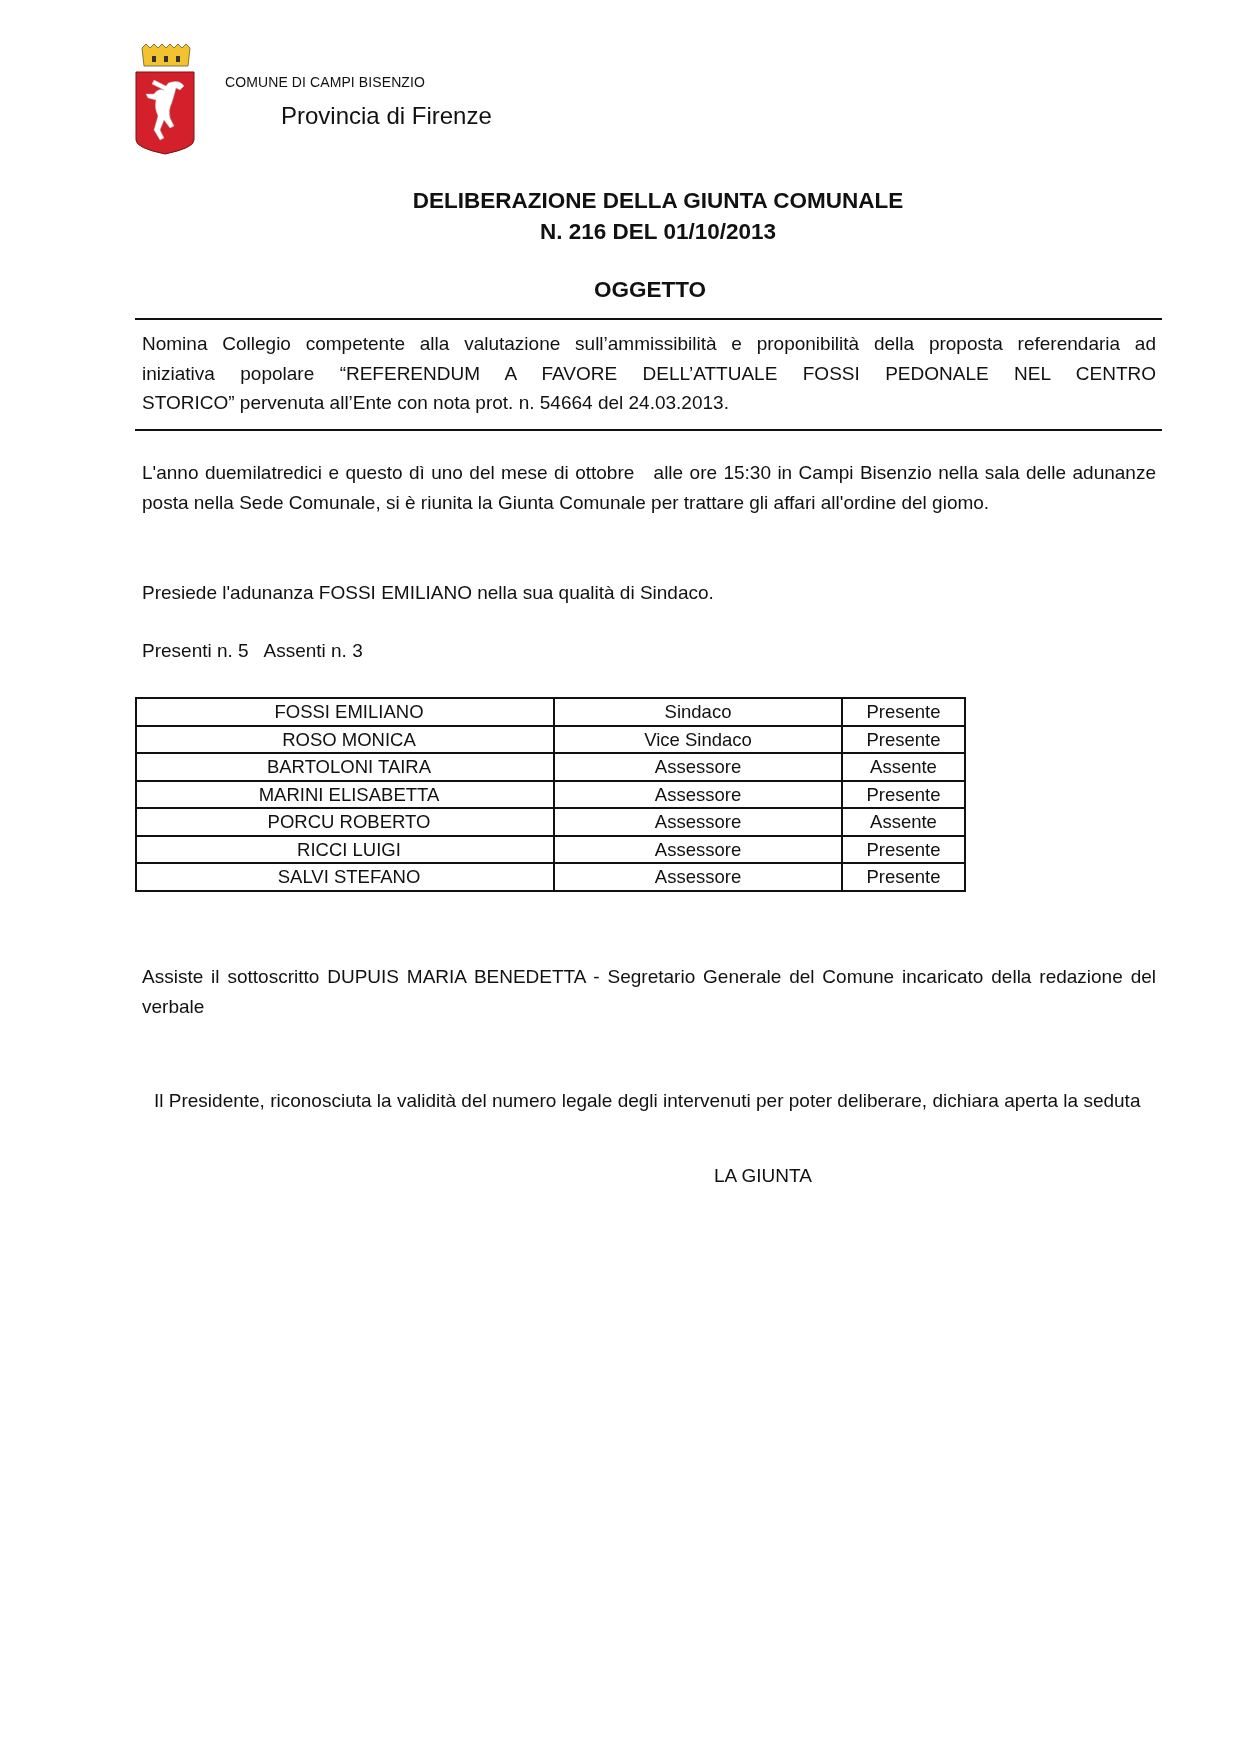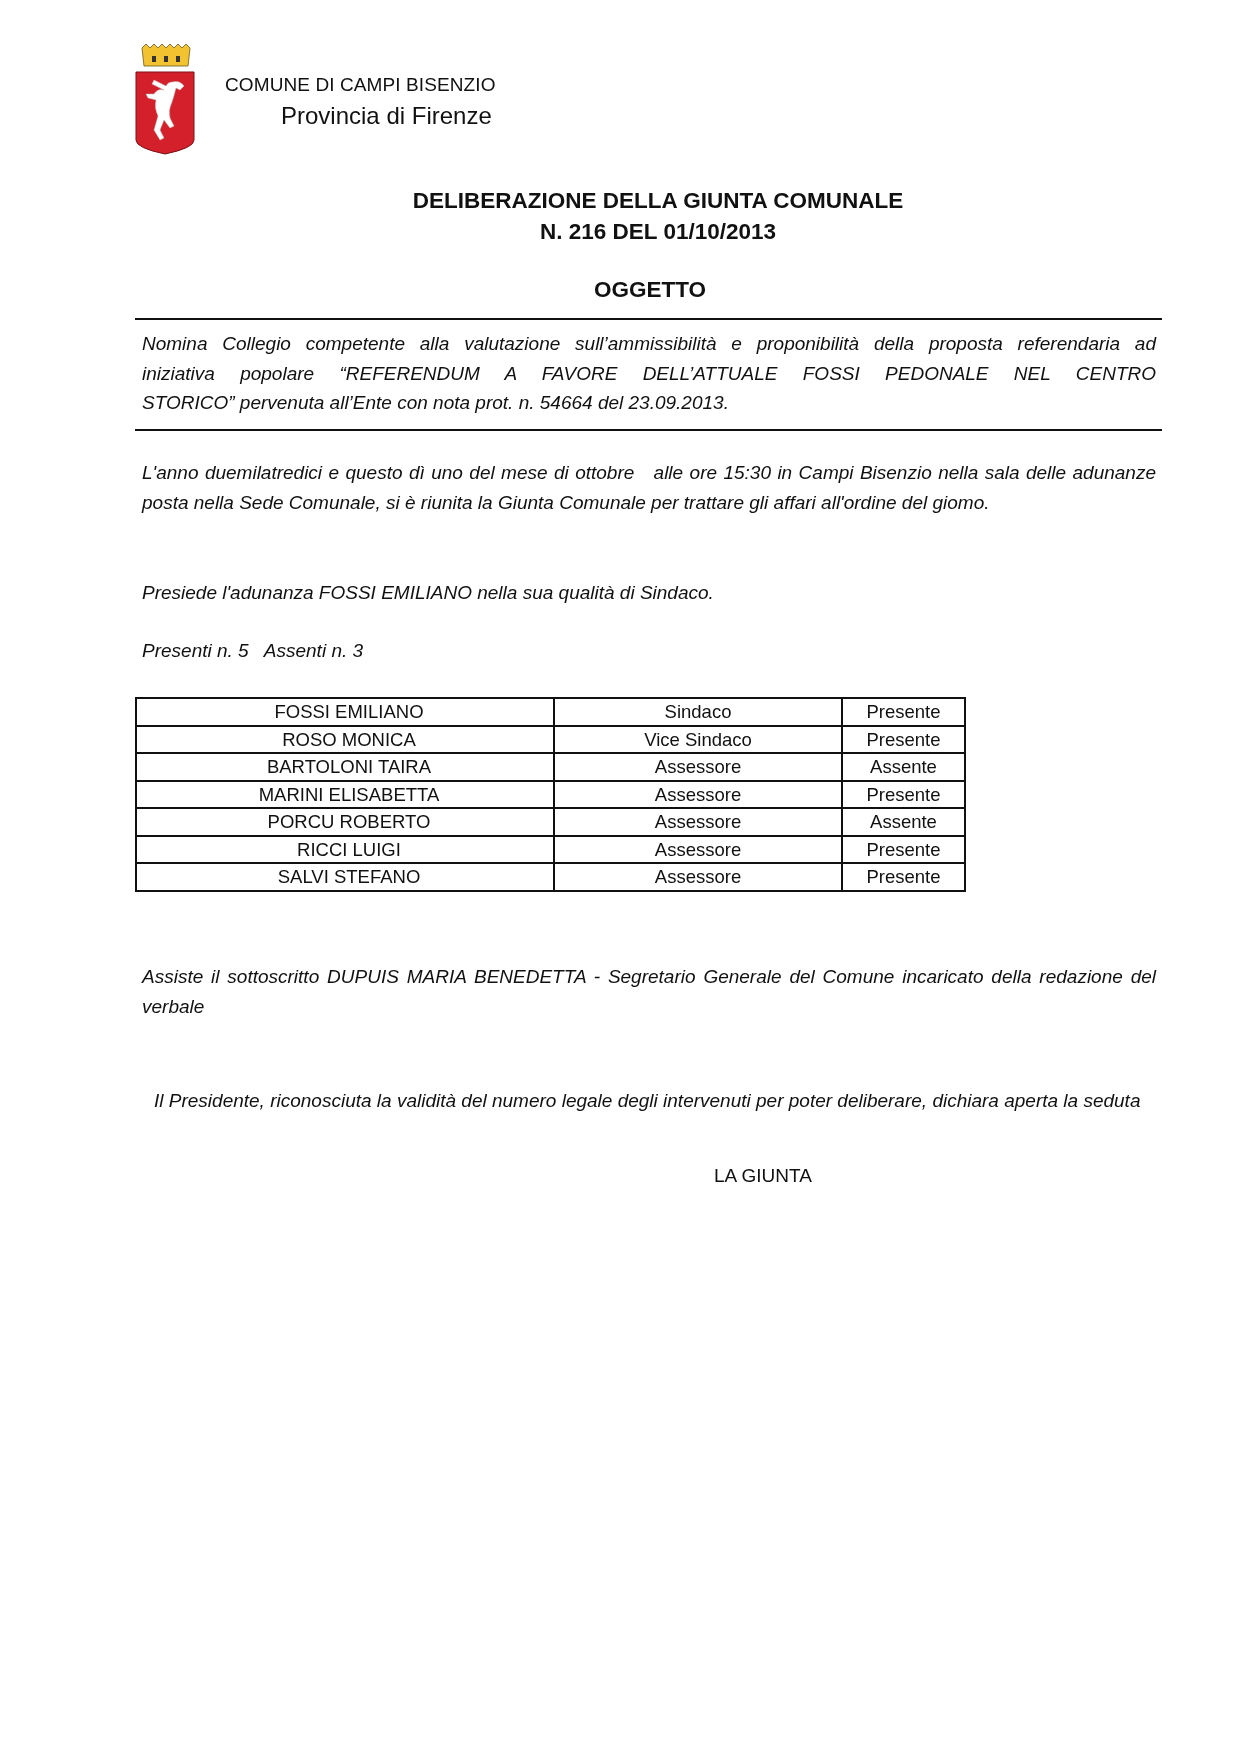--- a/index.html
+++ b/index.html
@@ -1,26 +1,26 @@
 <!DOCTYPE html>
 <html><head>
 <meta charset="utf-8">
 <style>
   html, body { margin: 0; padding: 0; background: #ffffff; }
   body { width: 1240px; height: 1754px; position: relative; overflow: hidden;
          font-family: "Liberation Sans", "DejaVu Sans", sans-serif; color: #111; }
   .abs { position: absolute; }
   .logo { left: 134px; top: 44px; width: 62px; height: 112px; }
-  .ente-name { left: 225px; top: 74px; font-size: 19px; letter-spacing: 0.1px; }
+  .ente-name { left: 225px; top: 74px; font-size: 14px; letter-spacing: 0.1px; }
   .ente-prov { left: 281px; top: 102px; font-size: 24px; }
   .title1 { left: 0; width: 1316px; text-align: center; top: 188px; font-size: 22.5px; font-weight: bold; }
   .title2 { left: 0; width: 1316px; text-align: center; top: 219px; font-size: 22.5px; font-weight: bold; }
   .oggetto { left: 0; width: 1300px; text-align: center; top: 277px; font-size: 22.5px; font-weight: bold; }
   .rule { left: 135px; width: 1027px; height: 2px; background: #111; }
-  .para { left: 142px; width: 1014px; font-size: 19px; line-height: 29.5px; text-align: justify; text-align-last: left; font-style: italic; }
+  .para { left: 142px; width: 1014px; font-size: 19px; line-height: 29.5px; text-align: justify; text-align-last: left; }
   .para.last-justify { text-align-last: justify; }
   table.att { position: absolute; left: 135px; top: 697px; border-collapse: collapse; }
   table.att td { border: 2px solid #111; height: 25.5px; padding: 0; font-size: 18.5px; text-align: center; line-height: 25px; }
   table.att td.c1 { width: 408px; padding-left: 8px; }
   table.att td.c2 { width: 286px; }
   table.att td.c3 { width: 121px; margin-left: 28px; }
   .giunta { left: 714px; top: 1165px; font-size: 19px; }
 </style>
 </head>
 <body>
@@ -43,21 +43,21 @@
 <div class="abs ente-prov">Provincia di Firenze</div>
 
 <div class="abs title1">DELIBERAZIONE DELLA GIUNTA COMUNALE</div>
 <div class="abs title2">N. 216 DEL 01/10/2013</div>
 <div class="abs oggetto">OGGETTO</div>
 
 <div class="abs rule" style="top:318px;"></div>
 
 <div class="abs para last-justify" style="top:329px;">Nomina Collegio competente alla valutazione sull’ammissibilità e proponibilità della proposta referendaria ad</div>
 <div class="abs para last-justify" style="top:358.5px;">iniziativa popolare “REFERENDUM A FAVORE DELL’ATTUALE FOSSI PEDONALE NEL CENTRO</div>
-<div class="abs para" style="top:388px;">STORICO” pervenuta all’Ente con nota prot. n. 54664 del 23.09.2013.</div>
+<div class="abs para" style="top:388px;">STORICO” pervenuta all’Ente con nota prot. n. 54664 del 24.03.2013.</div>
 
 <div class="abs rule" style="top:429px;"></div>
 
 <div class="abs para" style="top:458px; white-space: pre-wrap;">L'anno duemilatredici e questo dì uno del mese di ottobre   alle ore 15:30 in Campi Bisenzio nella sala delle adunanze posta nella Sede Comunale, si è riunita la Giunta Comunale per trattare gli affari all'ordine del giomo.</div>
 
 <div class="abs para" style="top:578px;">Presiede l'adunanza FOSSI EMILIANO nella sua qualità di Sindaco.</div>
 
 <div class="abs para" style="top:636px; white-space: pre;">Presenti n. 5   Assenti n. 3</div>
 
 <table class="att">

